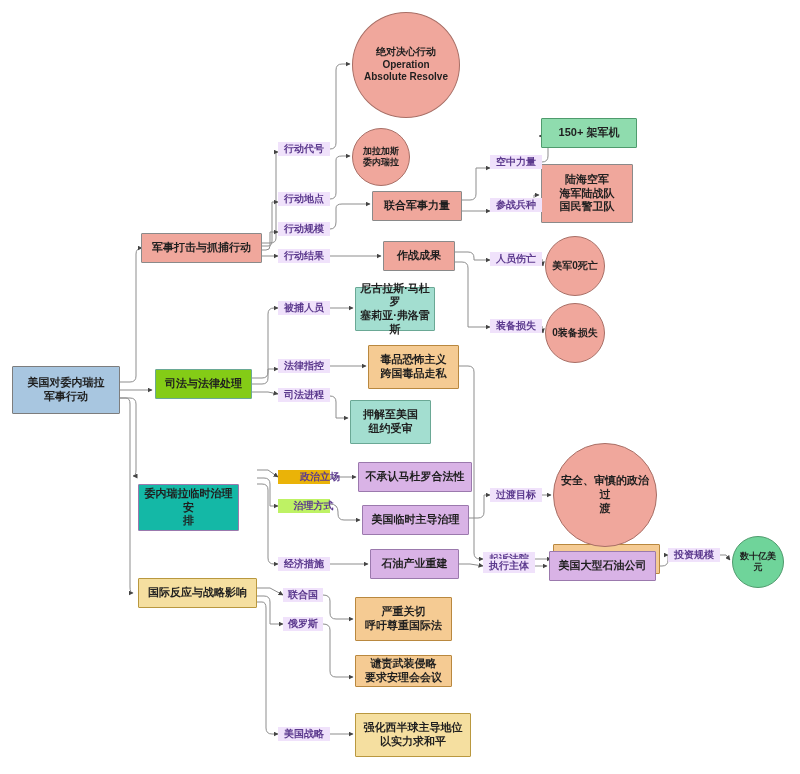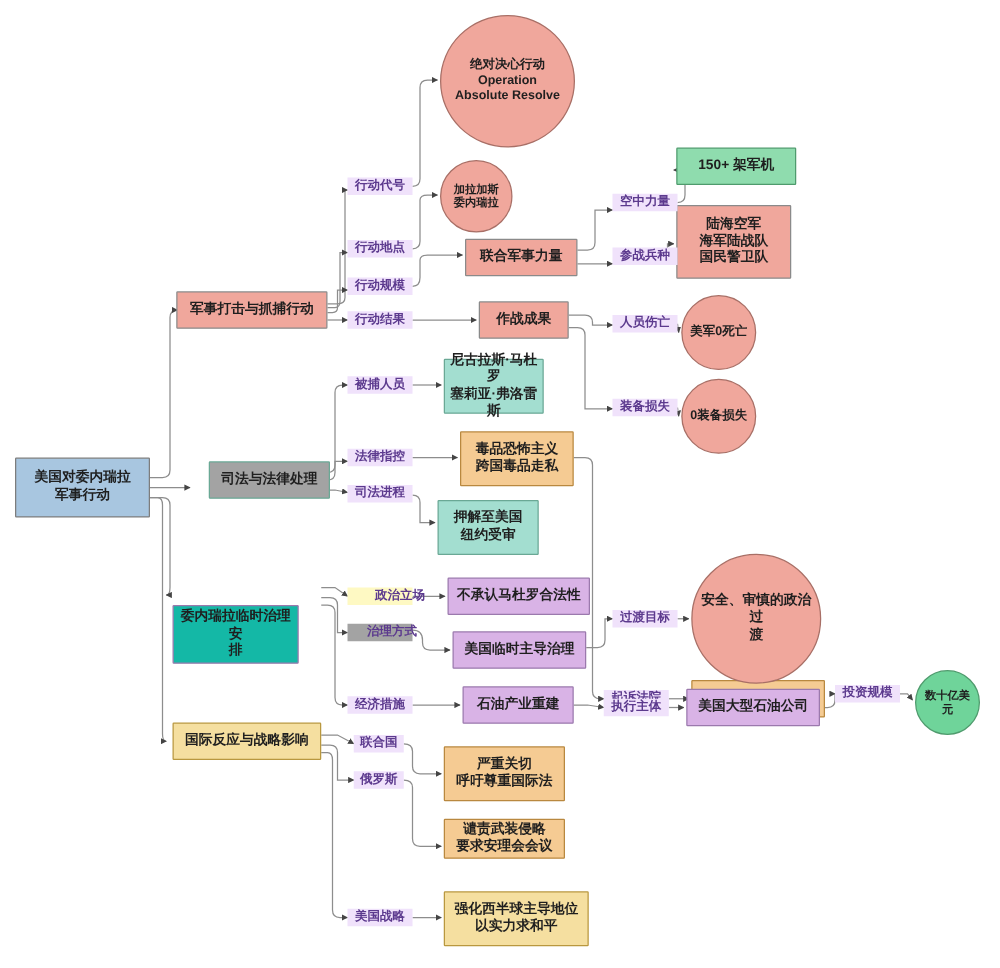--- a/index.html
+++ b/index.html
@@ -115,21 +115,21 @@
         <path d="M323,624 Q330,624 330,630 L330,671 Q330,677 336,677 L353,677" marker-end="url(#arrow)"></path>
         <path d="M257,602 L262,602 Q266,602 266,608 L266,728 Q266,734 272,734 L278,734" marker-end="url(#arrow)"></path>
         <path d="M330,734 L345,734 L353,734" marker-end="url(#arrow)"></path>
       </g>
   </svg>
 
   <div id="node-layer">
       <div class="node rect" style="left: 12px; top: 366px; width: 108px; height: 48px; background: rgb(168, 198, 224); border-color: rgb(125, 125, 125); font-size: 11px;">美国对委内瑞拉
 军事行动</div>
       <div class="node rect" style="left: 141px; top: 233px; width: 121px; height: 30px; background: rgb(240, 167, 156); border-color: rgb(138, 138, 138); font-size: 11px;">军事打击与抓捕行动</div>
-      <div class="node rect" style="left: 155px; top: 369px; width: 97px; height: 30px; background: #a3a3a3; border-color: rgb(106, 168, 149); font-size: 11px; margin-left: 12px;">司法与法律处理</div>
+      <div class="node rect" style="left: 155px; top: 369px; width: 97px; height: 30px; background: #84cc16; border-color: rgb(106, 168, 149); font-size: 11px;">司法与法律处理</div>
       <div class="node rect" style="left: 138px; top: 452px; width: 101px; height: 47px; background: #14b8a6; border-color: rgb(155, 121, 173); font-size: 11px; margin-top: 32px;">委内瑞拉临时治理安
 排</div>
       <div class="node rect" style="left: 138px; top: 578px; width: 119px; height: 30px; background: rgb(245, 223, 160); border-color: rgb(185, 152, 63); font-size: 11px;">国际反应与战略影响</div>
       <div class="node ellipse" style="left: 352px; top: 12px; width: 108px; height: 106px; background: rgb(240, 167, 156); border-color: rgb(168, 111, 102); font-size: 10px;">绝对决心行动
 Operation
 Absolute Resolve</div>
       <div class="node ellipse" style="left: 352px; top: 128px; width: 58px; height: 58px; background: rgb(240, 167, 156); border-color: rgb(168, 111, 102); font-size: 9px;">加拉加斯
 委内瑞拉</div>
       <div class="node rect" style="left: 372px; top: 191px; width: 90px; height: 30px; background: rgb(240, 167, 156); border-color: rgb(138, 138, 138); font-size: 11px;">联合军事力量</div>
       <div class="node rect" style="left: 383px; top: 241px; width: 72px; height: 30px; background: rgb(240, 167, 156); border-color: rgb(138, 138, 138); font-size: 11px;">作战成果</div>
@@ -166,22 +166,22 @@
       <div class="edge-label" style="left: 278px; top: 222px; width: 52px; height: 14px; font-size: 10px; color: rgb(92, 58, 142); background: rgb(240, 226, 251);">行动规模</div>
       <div class="edge-label" style="left: 278px; top: 249px; width: 52px; height: 14px; font-size: 10px; color: rgb(92, 58, 142); background: rgb(240, 226, 251);">行动结果</div>
       <div class="edge-label" style="left: 490px; top: 155px; width: 52px; height: 14px; font-size: 10px; color: rgb(92, 58, 142); background: rgb(240, 226, 251);">空中力量</div>
       <div class="edge-label" style="left: 490px; top: 198px; width: 52px; height: 14px; font-size: 10px; color: rgb(92, 58, 142); background: rgb(240, 226, 251);">参战兵种</div>
       <div class="edge-label" style="left: 490px; top: 252px; width: 52px; height: 14px; font-size: 10px; color: rgb(92, 58, 142); background: rgb(240, 226, 251);">人员伤亡</div>
       <div class="edge-label" style="left: 490px; top: 319px; width: 52px; height: 14px; font-size: 10px; color: rgb(92, 58, 142); background: rgb(240, 226, 251);">装备损失</div>
       <div class="edge-label" style="left: 278px; top: 301px; width: 52px; height: 14px; font-size: 10px; color: rgb(92, 58, 142); background: rgb(240, 226, 251);">被捕人员</div>
       <div class="edge-label" style="left: 278px; top: 359px; width: 52px; height: 14px; font-size: 10px; color: rgb(92, 58, 142); background: rgb(240, 226, 251);">法律指控</div>
       <div class="edge-label" style="left: 278px; top: 388px; width: 52px; height: 14px; font-size: 10px; color: rgb(92, 58, 142); background: rgb(240, 226, 251);">司法进程</div>
       <div class="edge-label" style="left: 483px; top: 552px; width: 52px; height: 14px; font-size: 10px; color: rgb(92, 58, 142); background: rgb(240, 226, 251);">起诉法院</div>
-      <div class="edge-label" style="left: 278px; top: 470px; width: 52px; height: 14px; font-size: 10px; color: rgb(92, 58, 142); background: #fef9c3; padding-left: 34px;">政治立场</div>
-      <div class="edge-label" style="left: 278px; top: 499px; width: 52px; height: 14px; font-size: 10px; color: rgb(92, 58, 142); background: #a3a3a3; padding-left: 21px;">治理方式</div>
+      <div class="edge-label" style="left: 278px; top: 470px; width: 52px; height: 14px; font-size: 10px; color: rgb(92, 58, 142); background: #eab308; padding-left: 34px;">政治立场</div>
+      <div class="edge-label" style="left: 278px; top: 499px; width: 52px; height: 14px; font-size: 10px; color: rgb(92, 58, 142); background: #bef264; padding-left: 21px;">治理方式</div>
       <div class="edge-label" style="left: 490px; top: 488px; width: 52px; height: 14px; font-size: 10px; color: rgb(92, 58, 142); background: rgb(240, 226, 251);">过渡目标</div>
       <div class="edge-label" style="left: 278px; top: 557px; width: 52px; height: 14px; font-size: 10px; color: rgb(92, 58, 142); background: rgb(240, 226, 251);">经济措施</div>
       <div class="edge-label" style="left: 483px; top: 559px; width: 52px; height: 14px; font-size: 10px; color: rgb(92, 58, 142); background: rgb(240, 226, 251);">执行主体</div>
       <div class="edge-label" style="left: 668px; top: 548px; width: 52px; height: 14px; font-size: 10px; color: rgb(92, 58, 142); background: rgb(240, 226, 251);">投资规模</div>
       <div class="edge-label" style="left: 283px; top: 588px; width: 40px; height: 14px; font-size: 10px; color: rgb(92, 58, 142); background: rgb(240, 226, 251);">联合国</div>
       <div class="edge-label" style="left: 283px; top: 617px; width: 40px; height: 14px; font-size: 10px; color: rgb(92, 58, 142); background: rgb(240, 226, 251);">俄罗斯</div>
       <div class="edge-label" style="left: 278px; top: 727px; width: 52px; height: 14px; font-size: 10px; color: rgb(92, 58, 142); background: rgb(240, 226, 251);">美国战略</div>
     </div>
 
 </div>

